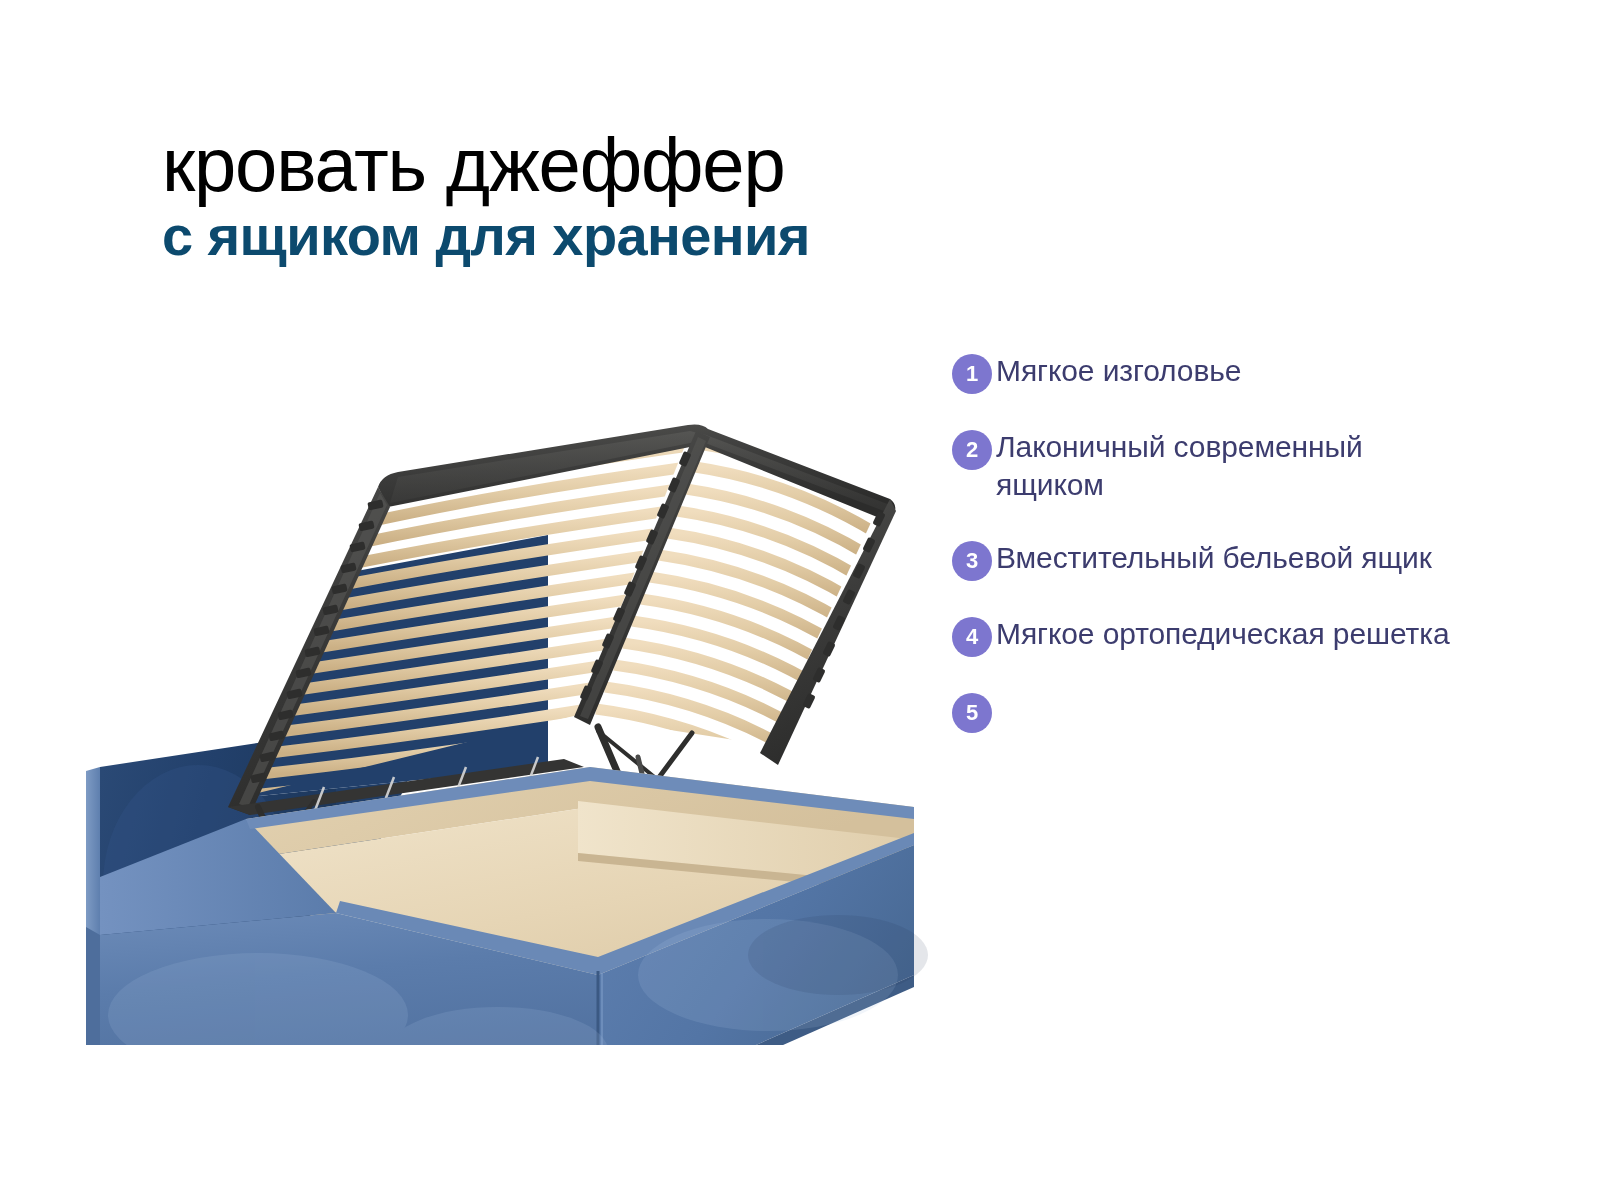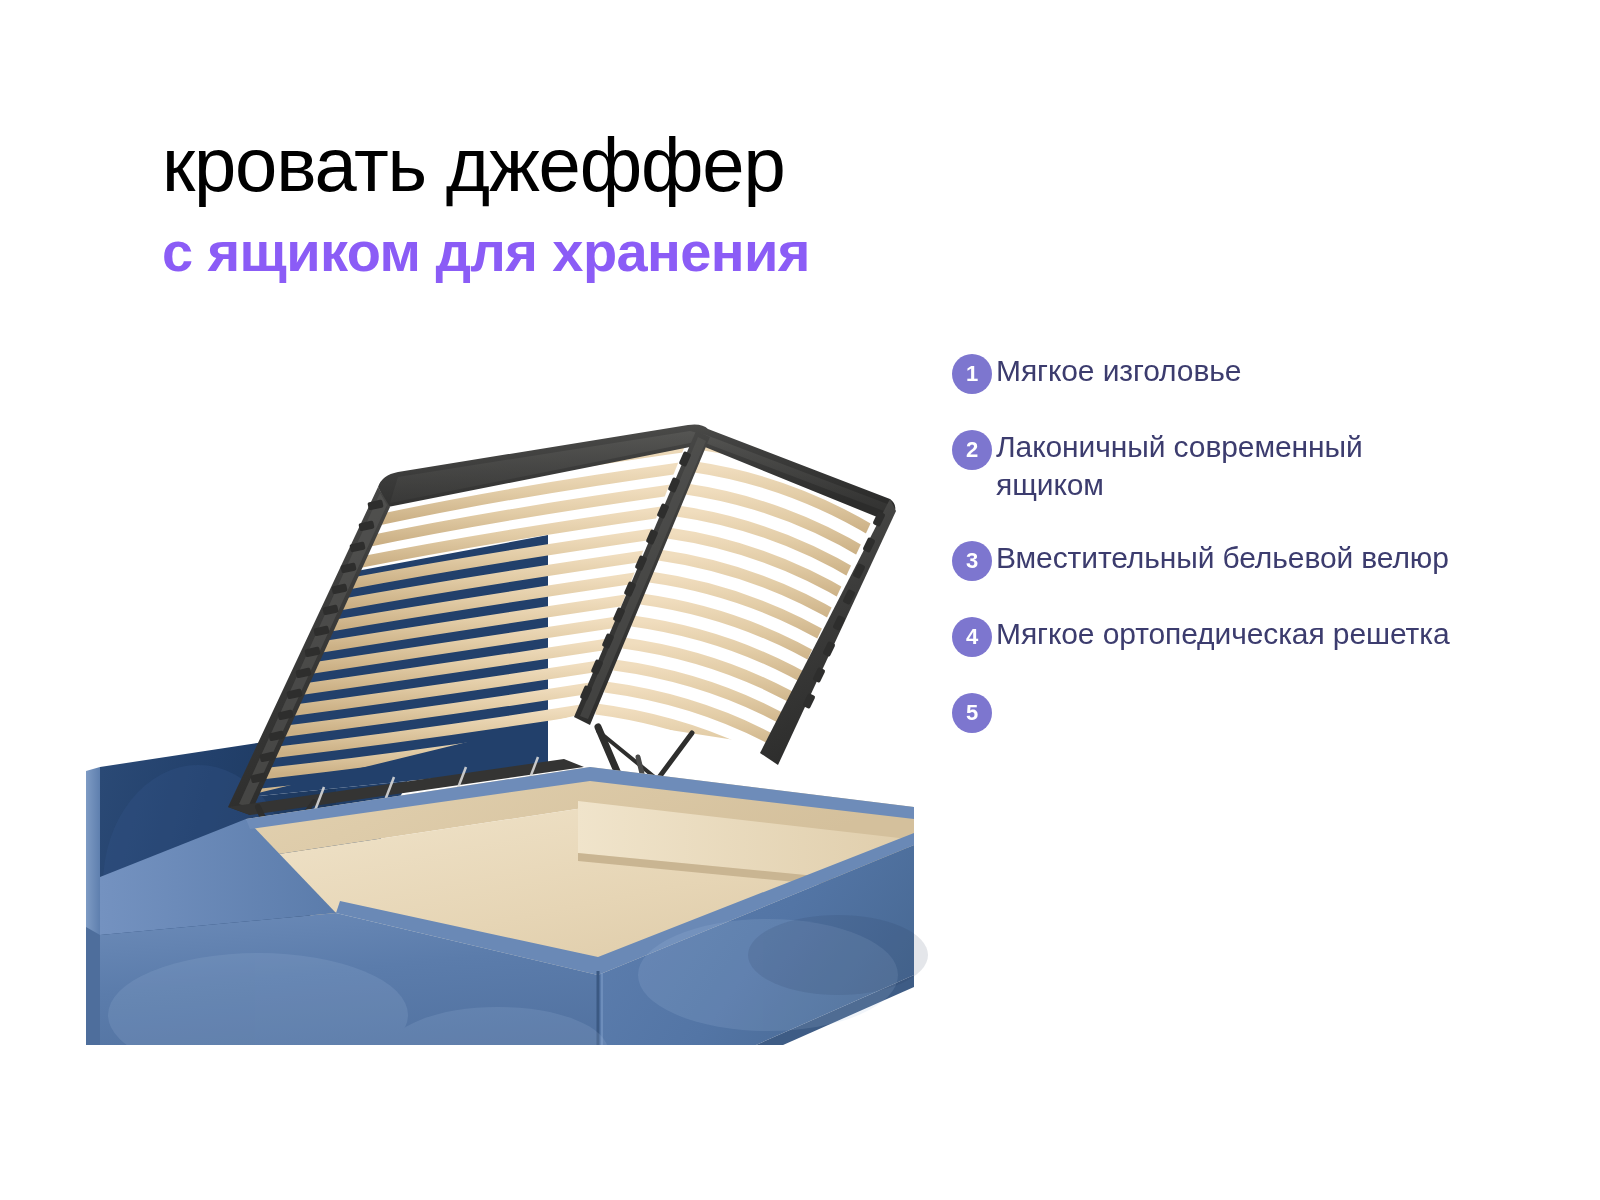--- a/index.html
+++ b/index.html
@@ -29,23 +29,23 @@
     font-weight: 400;
     line-height: 0.98;
     color: #000000;
     letter-spacing: -1.2px;
     white-space: nowrap;
   }
   #title-sub {
     font-size: 56px;
     font-weight: 700;
     line-height: 1.0;
-    color: #8b5cf6;
+    color: #0c4a6e;
     letter-spacing: -0.6px;
-    margin-top: 22px;
+    margin-top: 6px;
     white-space: nowrap;
   }
 
   
   #features {
     position: absolute;
     left: 952px;
     top: 352px;
     width: 560px;
   }
@@ -107,21 +107,21 @@
       <div class="feature-text">Мягкое изголовье</div>
     </div>
 
     <div class="feature">
       <div class="feature-badge">2</div>
       <div class="feature-text">Лаконичный современный ящиком</div>
     </div>
 
     <div class="feature">
       <div class="feature-badge">3</div>
-      <div class="feature-text">Вместительный бельевой велюр</div>
+      <div class="feature-text">Вместительный бельевой ящик</div>
     </div>
 
     <div class="feature">
       <div class="feature-badge">4</div>
       <div class="feature-text">Мягкое ортопедическая решетка</div>
     </div>
 
     <div class="feature">
       <div class="feature-badge">5</div>
     </div>

